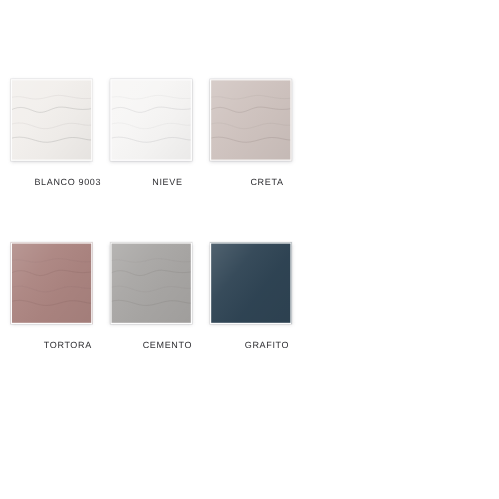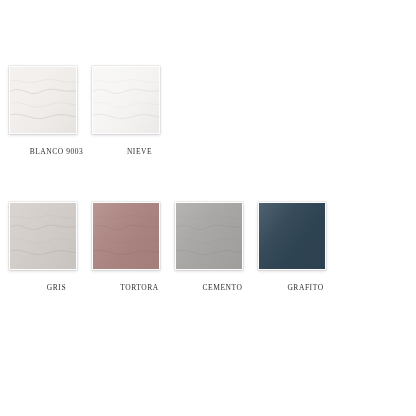--- a/index.html
+++ b/index.html
@@ -83,21 +83,21 @@
   }
 
   .swatch-label {
     margin-top: 13px;
     font-size: 7.5px;
     letter-spacing: 0.55px;
     color: #2f2f33;
     text-align: center;
     white-space: nowrap;
     font-weight: 400;
-    font-family: Liberation Serif, serif;
+    font-family: Liberation Sans, sans-serif;
     padding-left: 27px;
   }
 </style>
 </head>
 <body>
 
 <div id="palette-board" style="background: rgb(255, 255, 255);">
   <div class="swatch-grid">
 
     <div class="swatch-row">
@@ -124,39 +124,39 @@
                 <path d="M-2,38 C9,34 16,39 24,41 C33,43 40,38 48,37 C57,36 63,40 70,38" fill="none" stroke="rgba(186,186,188,0.42)" stroke-width="0.45" stroke-linecap="round" opacity="0.6"></path>
                 <path d="M-2,50 C10,46 18,52 27,53 C36,54 44,49 52,49 C60,49 65,52 70,51" fill="none" stroke="rgba(186,186,188,0.42)" stroke-width="0.7" stroke-linecap="round" opacity="0.9"></path>
                 <path d="M-2,15 C7,12 13,16 20,16 C29,16 35,12 43,13 C52,14 60,17 70,15" fill="none" stroke="rgba(186,186,188,0.42)" stroke-width="0.45" stroke-linecap="round" opacity="0.6"></path>
               </svg>
             </span>
           <span class="sheen"></span>
         </div>
         <div class="swatch-label">NIEVE</div>
       </div>
 
+      <div class="swatch-cell">
+        <div class="swatch-chip" style="background-color: rgb(207, 195, 191);">
+          <span class="vein-layer">
+              <svg viewBox="0 0 68 68" preserveAspectRatio="none">
+                <path d="M-2,26 C8,20 14,25 21,27 C28,29 33,24 40,23 C48,22 56,27 70,24" fill="none" stroke="rgba(150,138,134,0.40)" stroke-width="0.7" stroke-linecap="round" opacity="0.9"></path>
+                <path d="M-2,38 C9,34 16,39 24,41 C33,43 40,38 48,37 C57,36 63,40 70,38" fill="none" stroke="rgba(150,138,134,0.40)" stroke-width="0.45" stroke-linecap="round" opacity="0.6"></path>
+                <path d="M-2,50 C10,46 18,52 27,53 C36,54 44,49 52,49 C60,49 65,52 70,51" fill="none" stroke="rgba(150,138,134,0.40)" stroke-width="0.7" stroke-linecap="round" opacity="0.9"></path>
+                <path d="M-2,15 C7,12 13,16 20,16 C29,16 35,12 43,13 C52,14 60,17 70,15" fill="none" stroke="rgba(150,138,134,0.40)" stroke-width="0.45" stroke-linecap="round" opacity="0.6"></path>
+              </svg>
+            </span>
+          <span class="sheen"></span>
+        </div>
+        <div class="swatch-label">CRETA</div>
+      </div>
 
 
     </div>
 
     <div class="swatch-row">
-      <div class="swatch-cell">
-        <div class="swatch-chip" style="background-color: rgb(210, 205, 200);">
-          <span class="vein-layer">
-              <svg viewBox="0 0 68 68" preserveAspectRatio="none">
-                <path d="M-2,26 C8,20 14,25 21,27 C28,29 33,24 40,23 C48,22 56,27 70,24" fill="none" stroke="rgba(158,154,150,0.40)" stroke-width="0.7" stroke-linecap="round" opacity="0.9"></path>
-                <path d="M-2,38 C9,34 16,39 24,41 C33,43 40,38 48,37 C57,36 63,40 70,38" fill="none" stroke="rgba(158,154,150,0.40)" stroke-width="0.45" stroke-linecap="round" opacity="0.6"></path>
-                <path d="M-2,50 C10,46 18,52 27,53 C36,54 44,49 52,49 C60,49 65,52 70,51" fill="none" stroke="rgba(158,154,150,0.40)" stroke-width="0.7" stroke-linecap="round" opacity="0.9"></path>
-                <path d="M-2,15 C7,12 13,16 20,16 C29,16 35,12 43,13 C52,14 60,17 70,15" fill="none" stroke="rgba(158,154,150,0.40)" stroke-width="0.45" stroke-linecap="round" opacity="0.6"></path>
-              </svg>
-            </span>
-          <span class="sheen"></span>
-        </div>
-        <div class="swatch-label">GRIS</div>
-      </div>
 
       <div class="swatch-cell">
         <div class="swatch-chip" style="background-color: rgb(171, 132, 128);">
           <span class="vein-layer">
               <svg viewBox="0 0 68 68" preserveAspectRatio="none">
                 <path d="M-2,26 C8,20 14,25 21,27 C28,29 33,24 40,23 C48,22 56,27 70,24" fill="none" stroke="rgba(130,96,92,0.30)" stroke-width="0.7" stroke-linecap="round" opacity="0.9"></path>
                 <path d="M-2,38 C9,34 16,39 24,41 C33,43 40,38 48,37 C57,36 63,40 70,38" fill="none" stroke="rgba(130,96,92,0.30)" stroke-width="0.45" stroke-linecap="round" opacity="0.6"></path>
                 <path d="M-2,50 C10,46 18,52 27,53 C36,54 44,49 52,49 C60,49 65,52 70,51" fill="none" stroke="rgba(130,96,92,0.30)" stroke-width="0.7" stroke-linecap="round" opacity="0.9"></path>
                 <path d="M-2,15 C7,12 13,16 20,16 C29,16 35,12 43,13 C52,14 60,17 70,15" fill="none" stroke="rgba(130,96,92,0.30)" stroke-width="0.45" stroke-linecap="round" opacity="0.6"></path>
               </svg>

